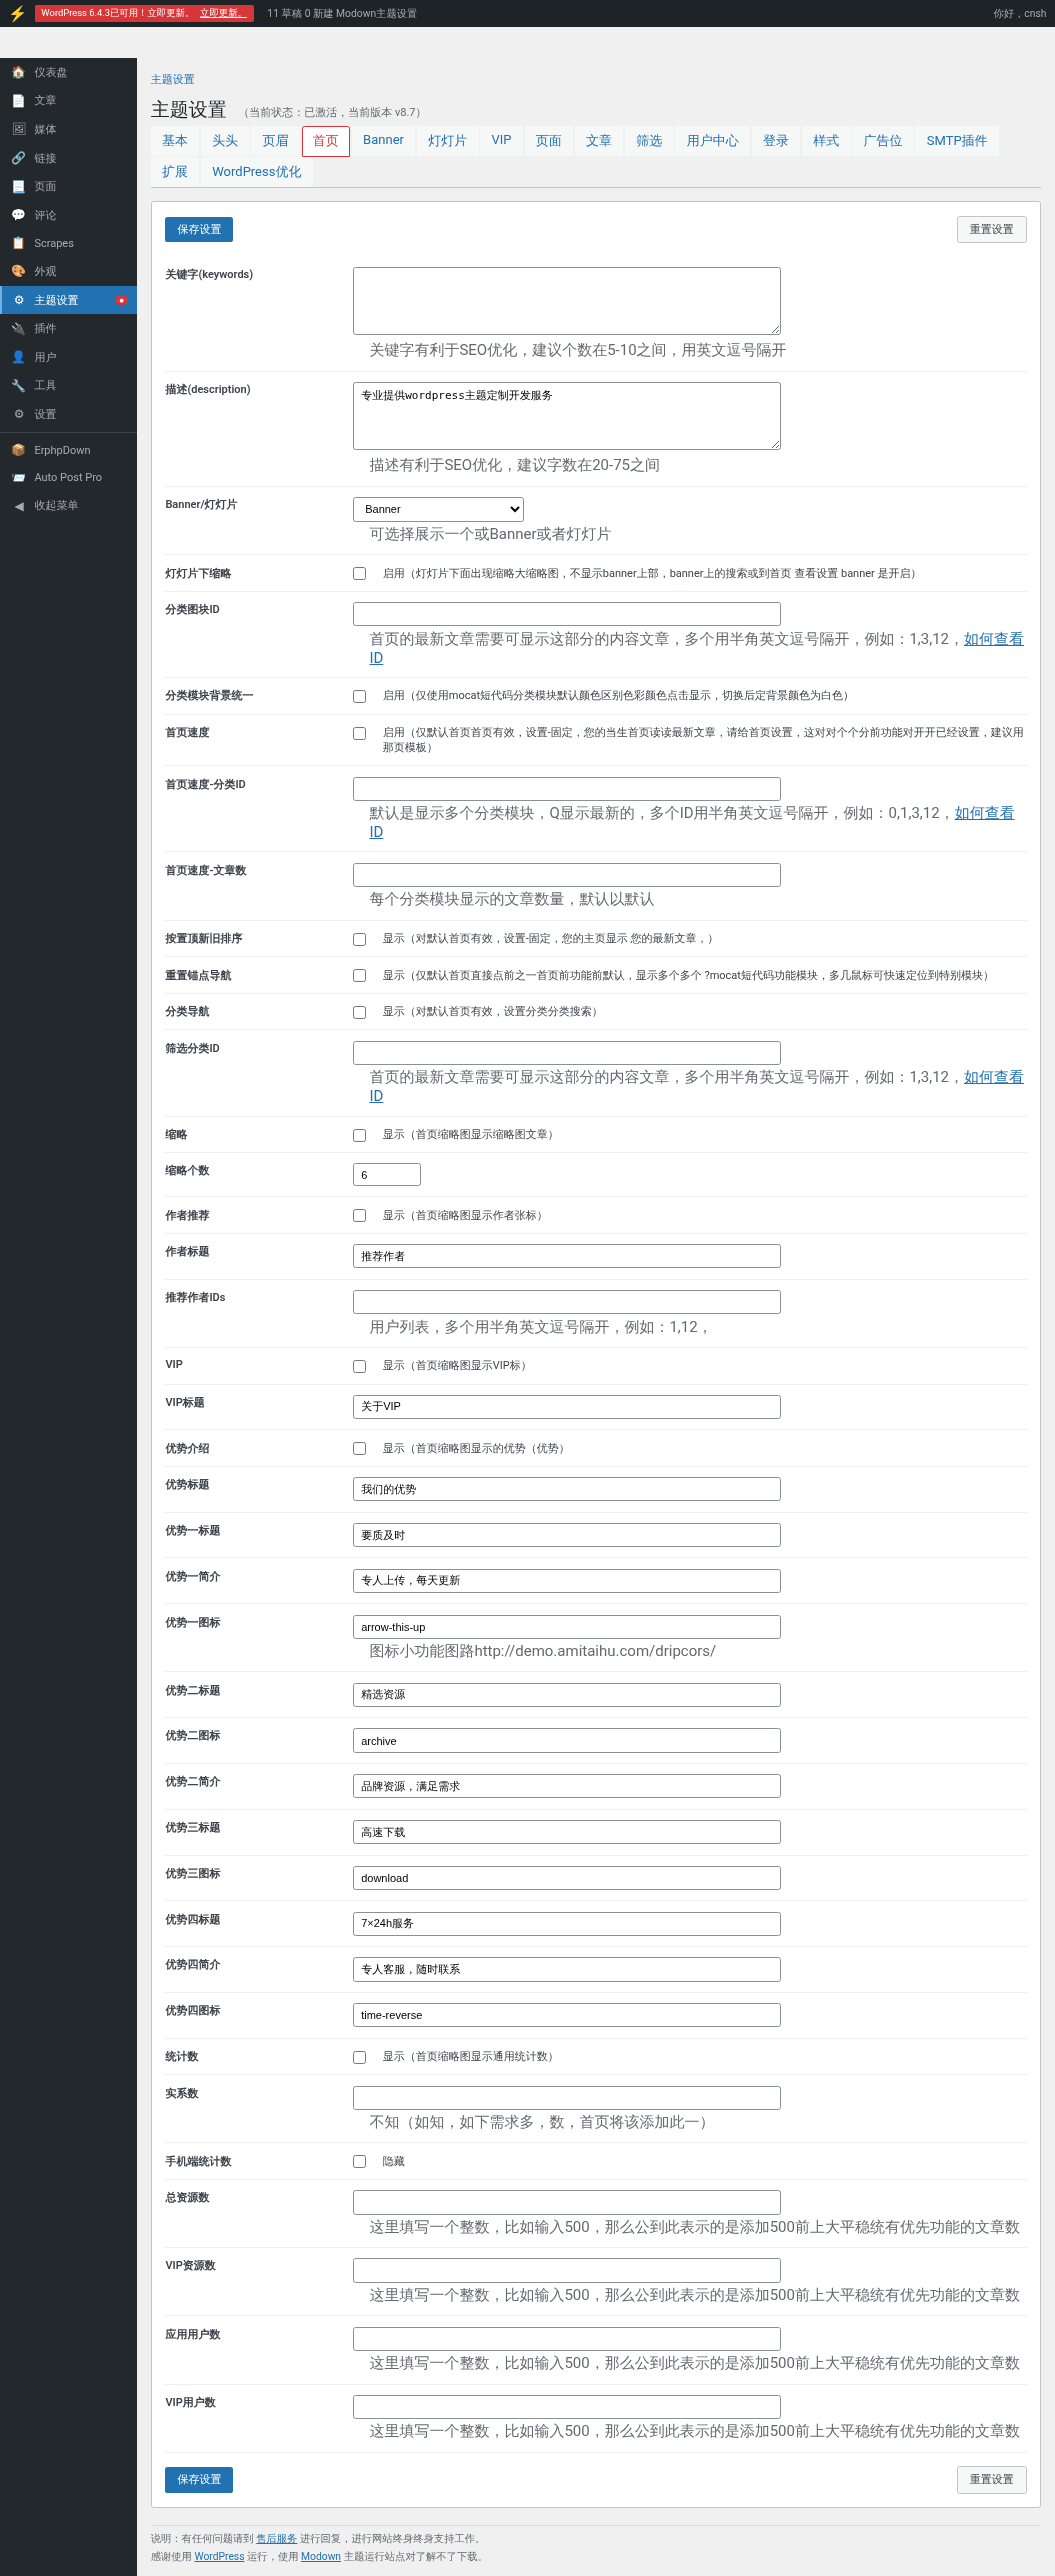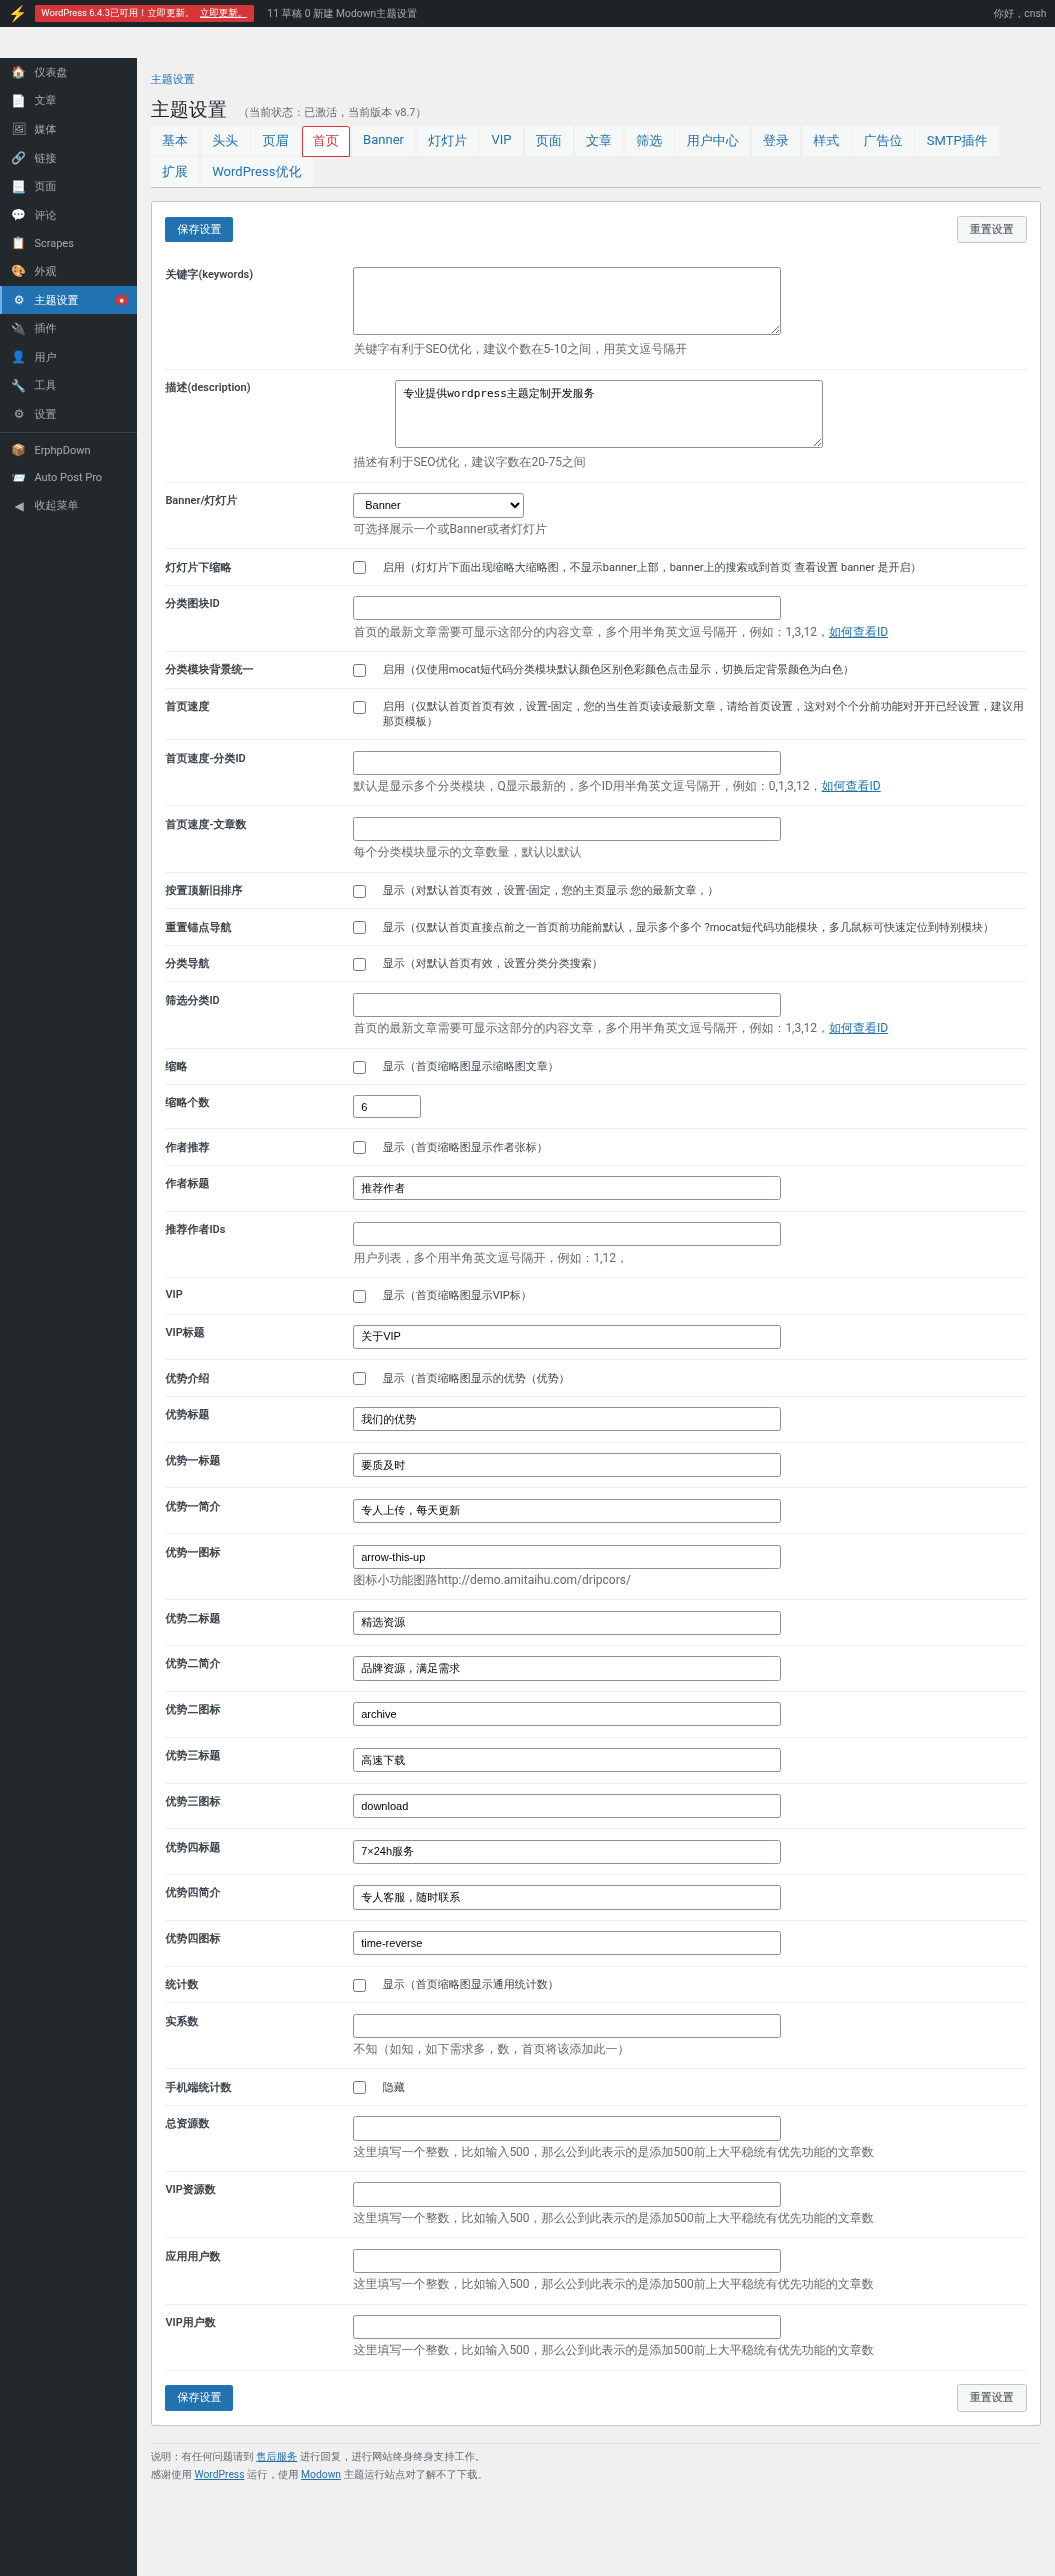--- a/index.html
+++ b/index.html
@@ -41,21 +41,21 @@
     .btn-secondary { background: #f6f7f7; color: #3c434a; border: 0.9px solid #c3c4c7; padding: 5.1px 12px; border-radius: 2.6px; cursor: pointer; font-size: 11px; }
     .btn-row { display: flex; justify-content: space-between; align-items: center; margin-bottom: 13.7px; }
     
     
     .form-table { width: 100%; border-collapse: collapse; }
     .form-table tr { border-bottom: 0.9px solid #f0f0f1; }
     .form-table th { width: 188px; padding: 10.3px 13.7px 10.3px 0; text-align: left; font-weight: 600; font-size: 11px; color: #3c434a; vertical-align: top; }
     .form-table td { padding: 10.3px 0; vertical-align: top; }
     .form-input { width: 100%; max-width: 428px; padding: 5.1px 6.8px; border: 0.9px solid #8c8f94; border-radius: 2.6px; font-size: 11px; }
     .form-textarea { width: 100%; max-width: 428px; padding: 5.1px 6.8px; border: 0.9px solid #8c8f94; border-radius: 2.6px; font-size: 11px; min-height: 68px; resize: vertical; }
-    .form-hint { font-size: 12px; color: #646970; margin-top: 3.4px; }
+    .form-hint { font-size: 15px; color: #646970; margin-top: 3.4px; margin-left: 16px; }
     .form-hint a { color: #2271b1; }
     .form-select { padding: 4.3px 6.8px; border: 0.9px solid #8c8f94; border-radius: 2.6px; font-size: 11px; min-width: 171px; background: #fff; }
     .form-checkbox { margin-right: 3.4px; }
     .form-check-label { display: flex; align-items: flex-start; gap: 13px; font-size: 11px; color: #3c434a; }
     .form-check-label input { margin-top: 1.7px; }
     .form-small-input { width: 68px; padding: 4.3px 6.8px; border: 0.9px solid #8c8f94; border-radius: 2.6px; font-size: 11px; }
     
     
     .footer { color: #646970; font-size: 10.3px; padding: 6px 0; border-top: 0.9px solid #dcdcde; margin-top: 17px; }
     .footer a { color: #2271b1; }
@@ -189,21 +189,21 @@
         <th>关键字(keywords)</th>
         <td>
           <textarea class="form-textarea" style="max-width: 428px; height: 51px;"></textarea>
           <p class="form-hint">关键字有利于SEO优化，建议个数在5-10之间，用英文逗号隔开</p>
         </td>
       </tr>
 
       <tr>
         <th>描述(description)</th>
         <td>
-          <textarea class="form-textarea" style="max-width: 428px; height: 68px; margin-left: 42px;">专业提供wordpress主题定制开发服务</textarea>
+          <textarea class="form-textarea" style="max-width: 428px; height: 68px;">专业提供wordpress主题定制开发服务</textarea>
           <p class="form-hint">描述有利于SEO优化，建议字数在20-75之间</p>
         </td>
       </tr>
 
       <tr>
         <th>Banner/灯灯片</th>
         <td>
           <select class="form-select">
             <option>Banner</option>
             <option>灯灯片</option>
@@ -404,30 +404,30 @@
       </tr>
 
       <tr>
         <th>优势二标题</th>
         <td>
           <input type="text" class="form-input" value="精选资源" style="">
         </td>
       </tr>
 
       <tr>
+        <th>优势二图标</th>
+        <td>
+          <input type="text" class="form-input" value="archive" style="">
+        </td>
+      </tr>
+
+      <tr>
         <th>优势二简介</th>
         <td>
           <input type="text" class="form-input" value="品牌资源，满足需求" style="">
-        </td>
-      </tr>
-
-      <tr>
-        <th>优势二图标</th>
-        <td>
-          <input type="text" class="form-input" value="archive" style="">
         </td>
       </tr>
 
       <tr>
         <th>优势三标题</th>
         <td>
           <input type="text" class="form-input" value="高速下载" style="">
         </td>
       </tr>
 

